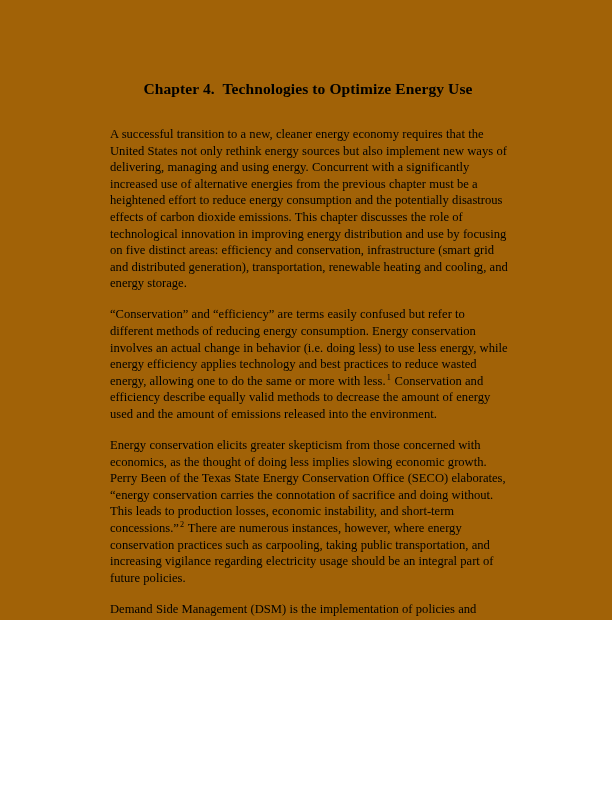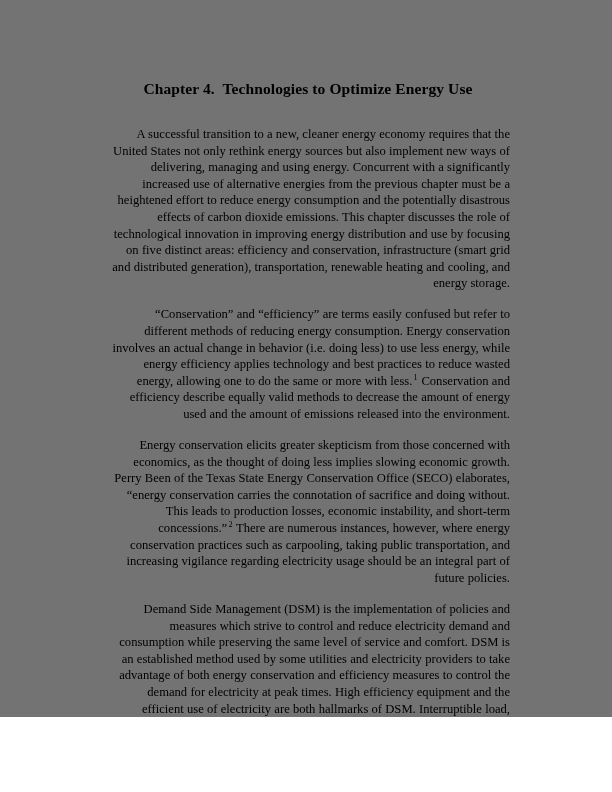--- a/index.html
+++ b/index.html
@@ -14,22 +14,22 @@
     position: relative;
     font-family: "Liberation Serif", "DejaVu Serif", serif;
     color: #000000;
     -webkit-font-smoothing: antialiased;
   }
   .page {
     position: absolute;
     left: 0;
     top: 0;
     width: 612px;
-    height: 717px;
-    background: #737373;
+    height: 620px;
+    background: #a16207;
     overflow: hidden;
   }
   .content {
     position: absolute;
     left: 110px;
     top: 0;
     width: 396px;
   }
   .chapter-title {
     position: absolute;
@@ -46,21 +46,21 @@
   .body-block {
     position: absolute;
     left: 0;
     top: 126px;
     width: 400px;
   }
   p.para {
     margin: 0 0 14.5px 0;
     font-size: 12.6px;
     line-height: 16.6px;
-    text-align: right;
+    text-align: left;
     text-indent: 0;
     word-spacing: 0.1px;
   }
   h2.section-heading {
     margin: 5px 0 13px 0;
     font-size: 14.6px;
     font-weight: bold;
     line-height: 18px;
     letter-spacing: 0.05px;
   }

